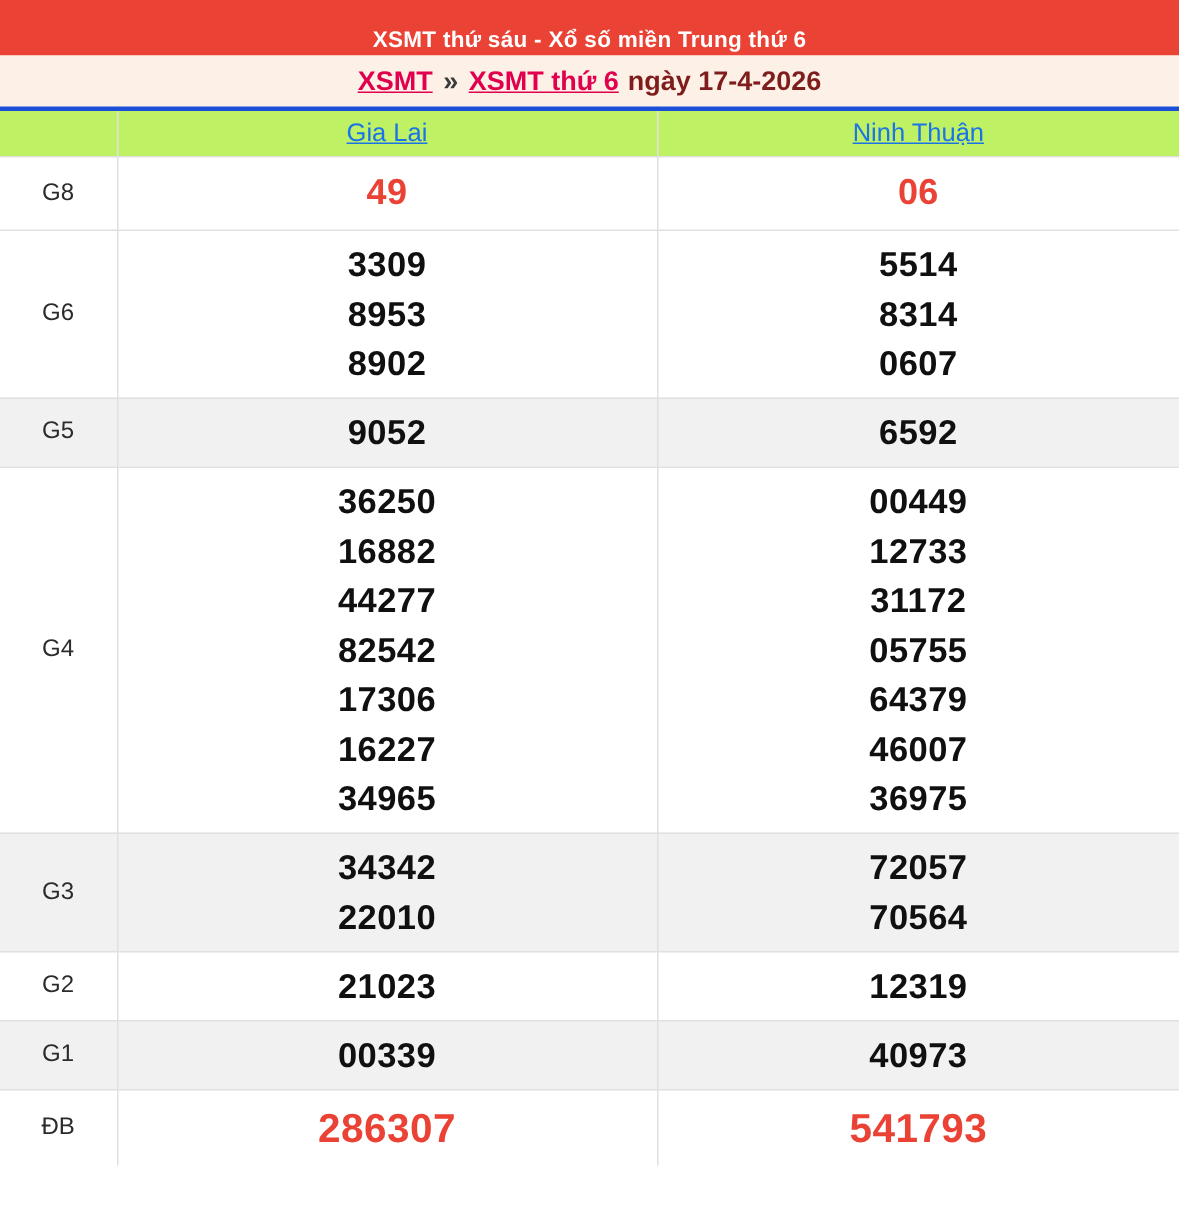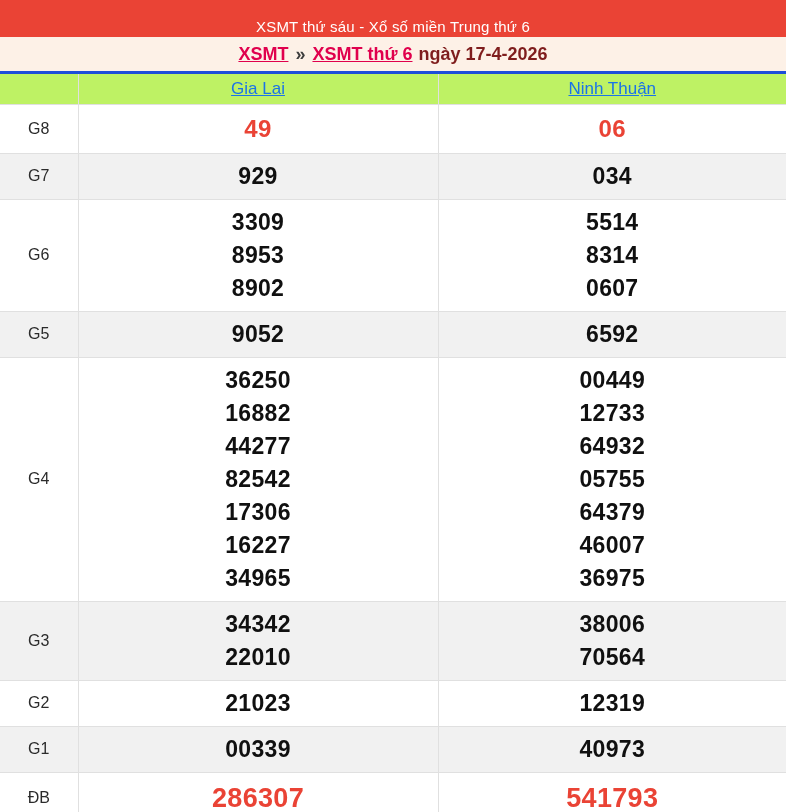--- a/index.html
+++ b/index.html
@@ -20,21 +20,21 @@
     font-family:"Liberation Sans","DejaVu Sans",sans-serif;
     color:#111;
   }
   
   .topbar{
     height:37px;
     background:var(--header-bg,#ea4335);
     display:flex;align-items:center;justify-content:center;
   }
   .topbar h1{
-    color:#fff;font-size:15px;font-weight:400;letter-spacing:.2px;margin-top:16px;
+    color:#fff;font-size:15px;font-weight:700;letter-spacing:.2px;margin-top:16px;
   }
   
   .crumbbar{
     height:37px;
     background:var(--breadcrumb-bg,#fdf1e7);
     border-bottom:3px solid #1d4ed8;
     display:flex;align-items:center;justify-content:center;
     font-size:18px;font-weight:700;
   }
   .crumbbar a{
@@ -121,29 +121,20 @@
     </tr>
   <tr class="style-red">
         <td class="label-cell">G8</td>
         <td class="num-cell">
           <div class="num">49</div>
         </td>
         <td class="num-cell">
           <div class="num">06</div>
         </td>
       </tr>
-      <tr class="striped">
-        <td class="label-cell">G7</td>
-        <td class="num-cell">
-          <div class="num">929</div>
-        </td>
-        <td class="num-cell">
-          <div class="num">034</div>
-        </td>
-      </tr>
       <tr>
         <td class="label-cell">G6</td>
         <td class="num-cell">
           <div class="num">3309</div>
           <div class="num">8953</div>
           <div class="num">8902</div>
         </td>
         <td class="num-cell">
           <div class="num">5514</div>
           <div class="num">8314</div>
@@ -166,35 +157,35 @@
           <div class="num">16882</div>
           <div class="num">44277</div>
           <div class="num">82542</div>
           <div class="num">17306</div>
           <div class="num">16227</div>
           <div class="num">34965</div>
         </td>
         <td class="num-cell">
           <div class="num">00449</div>
           <div class="num">12733</div>
-          <div class="num">64932</div>
+          <div class="num">31172</div>
           <div class="num">05755</div>
           <div class="num">64379</div>
           <div class="num">46007</div>
           <div class="num">36975</div>
         </td>
       </tr>
       <tr class="striped">
         <td class="label-cell">G3</td>
         <td class="num-cell">
           <div class="num">34342</div>
           <div class="num">22010</div>
         </td>
         <td class="num-cell">
-          <div class="num">38006</div>
+          <div class="num">72057</div>
           <div class="num">70564</div>
         </td>
       </tr>
       <tr>
         <td class="label-cell">G2</td>
         <td class="num-cell">
           <div class="num">21023</div>
         </td>
         <td class="num-cell">
           <div class="num">12319</div>

